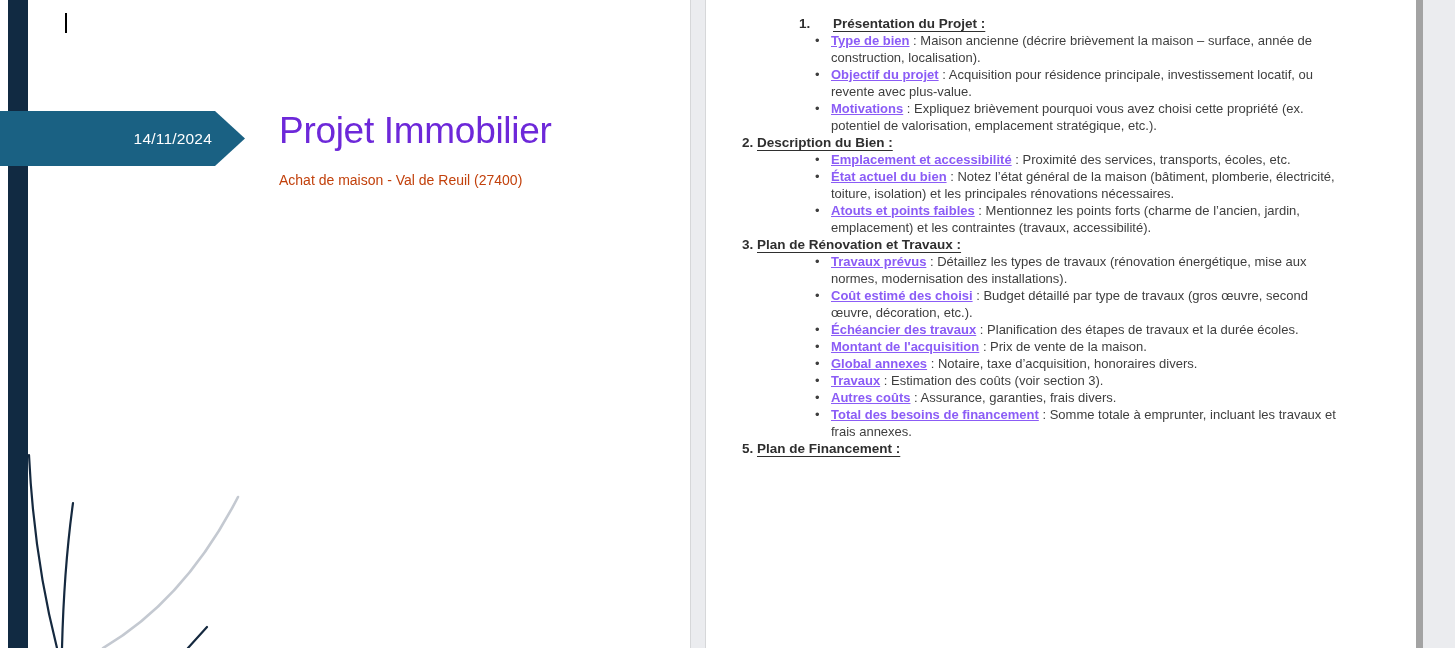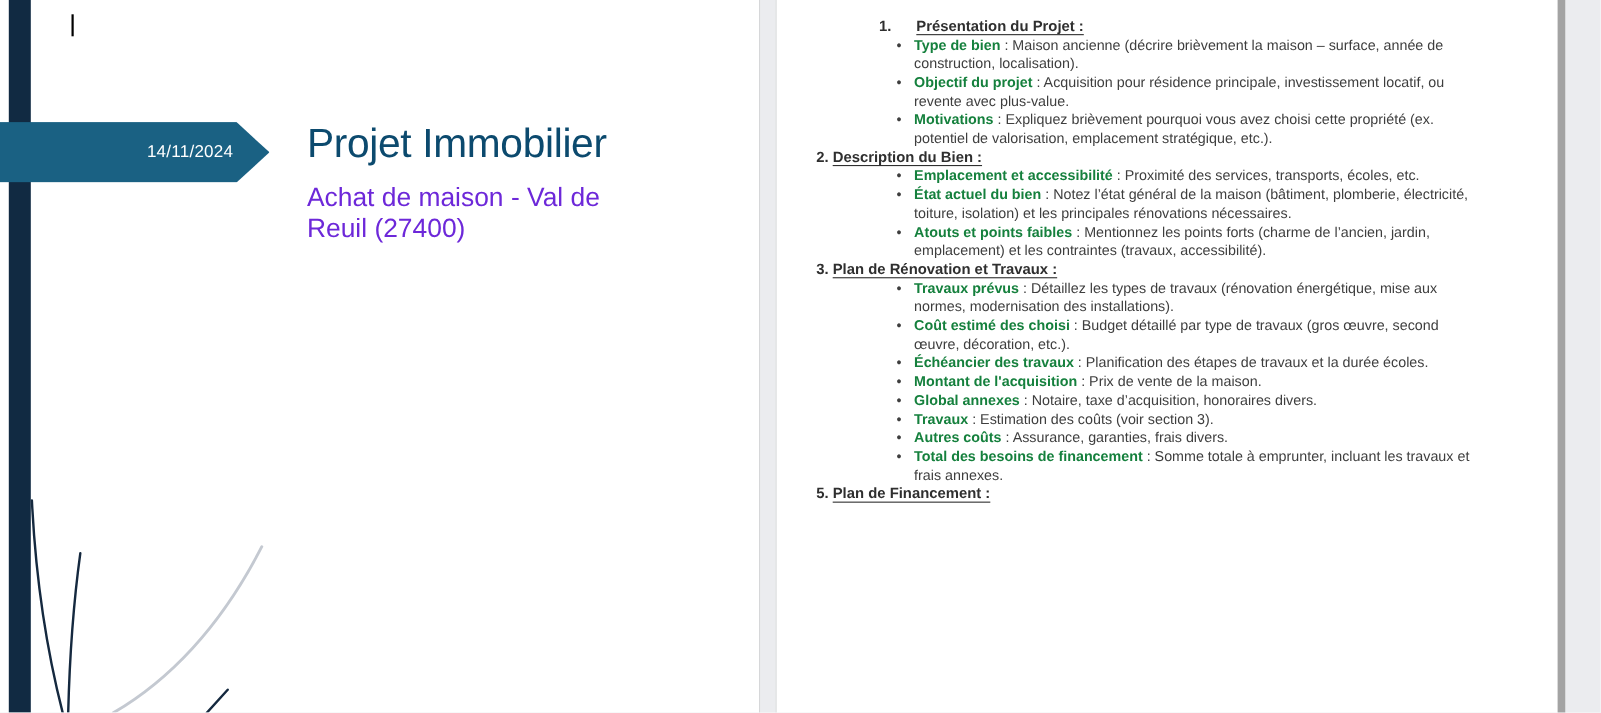--- a/index.html
+++ b/index.html
@@ -24,46 +24,46 @@
     padding-right:33px; box-sizing:border-box;
   }
   .date-text{color:#ffffff; font-size:15.5px; letter-spacing:.2px;text-align:right;}
   .caret{
     position:absolute; left:65px; top:13px; width:1.5px; height:20px; background:#000;
     animation:blink 1.1s steps(1) infinite;
   }
   @keyframes blink{50%{opacity:0;}}
   .title-block{position:absolute; left:279px; top:106px; width:360px;}
   .slide-title{
-    margin:0; font-size:37px; font-weight:400; color:#0c4a6e;
+    margin:0; font-size:37px; font-weight:400; color:#6d28d9;
     letter-spacing:-.3px; line-height:50px; white-space:nowrap;
   }
   .slide-subtitle{
-    margin:10px 0 0 0; font-size:24px; font-weight:400; color:#6d28d9;
+    margin:10px 0 0 0; font-size:14px; font-weight:400; color:#c2410c;
     line-height:28px; width:300px;
   }
   .curves{position:absolute; left:18px; bottom:0;}
 
   
   .rs-content{position:absolute; left:0; top:15px; width:636px; color:#3c3c3c;}
   .rs-content p{margin:0;}
   .sec-heading{
     font-size:13.5px; line-height:17px; font-weight:700; color:#2f2f2f;
     padding-left:36px; margin-top:9px; margin-bottom:12px;
   }
   .section:first-child .sec-heading{margin-top:0; padding-left:93px;}
   .sec-num{display:inline-block; width:15px;}
   .section:first-child .sec-num{width:34px;}
   .sec-title{text-decoration:underline; text-underline-offset:3px; text-decoration-thickness:1px;}
   .bullet{
     position:relative; padding-left:125px; margin-bottom:9px;
     font-size:13px; line-height:17px; color:#3e3e3e;
   }
   .bullet-glyph{position:absolute; left:109px; top:0;}
-  .bullet .term{font-weight:700; color:#15803d;}
+  .bullet .term{font-weight:700; color:#8b5cf6;text-decoration:underline;}
 </style>
 </head>
 <body>
 
 <div class="stage" style="--app-bg: #ebecef; --bar: #112a42; --ribbon: #1a6183; --curve-dark: #15293f; --curve-light: #c4c9d1;">
 
   <div class="slide slide-left">
     <div class="caret"></div>
     <div class="side-bar"></div>
 

